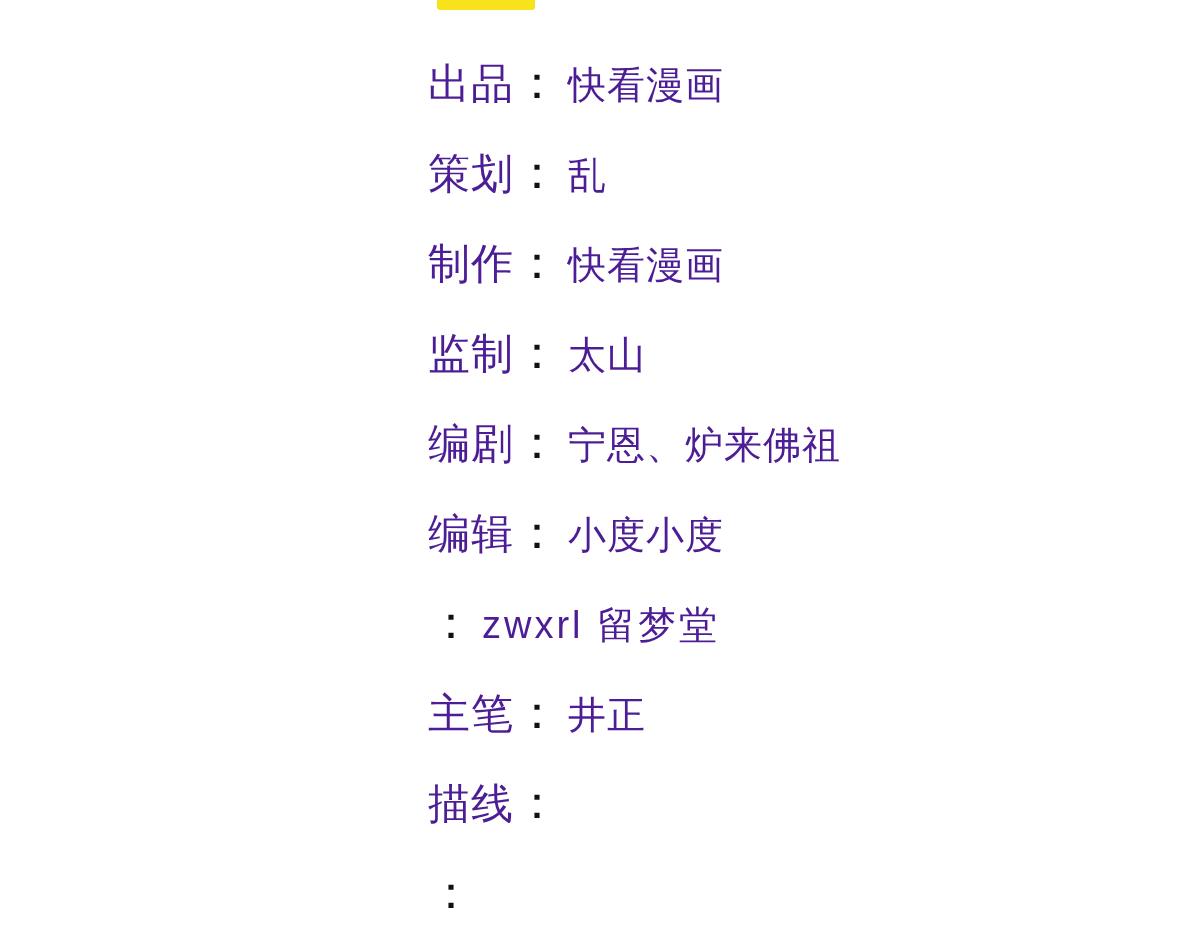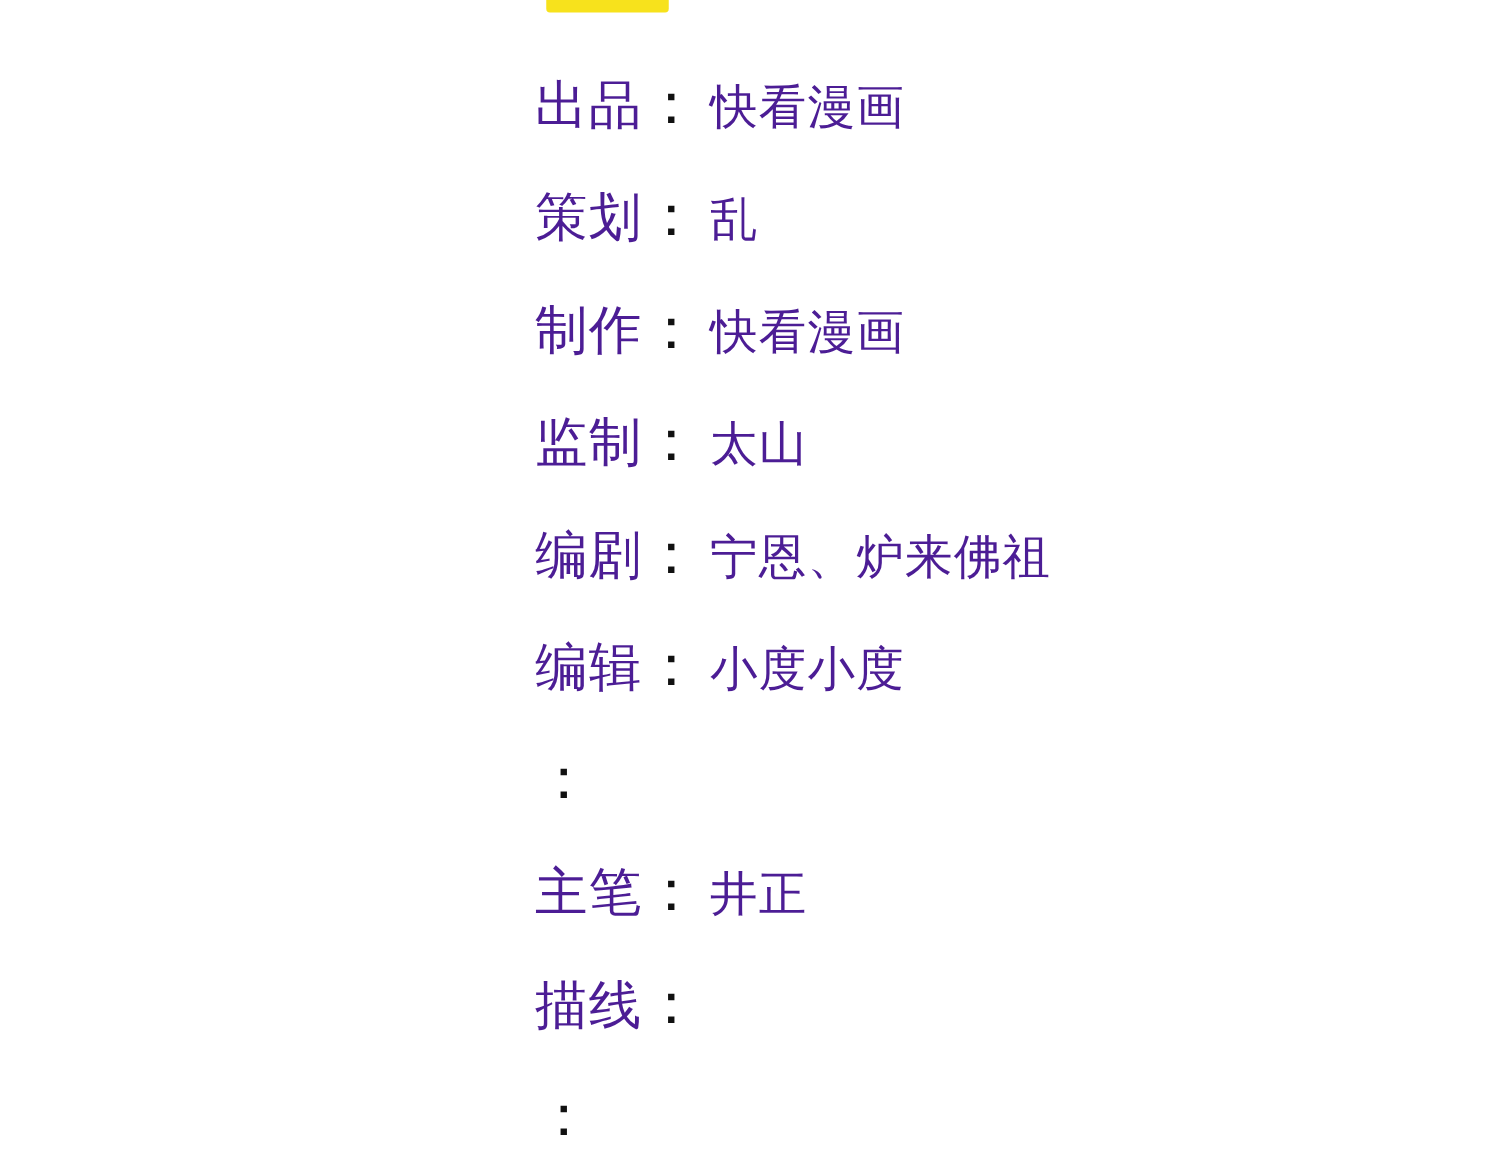--- a/index.html
+++ b/index.html
@@ -99,20 +99,21 @@
       <span class="credit-sep">：</span>
       <span class="credit-value">宁恩、炉来佛祖</span>
     </div>
     <div class="credit-row">
       <span class="credit-label">编辑</span>
       <span class="credit-sep">：</span>
       <span class="credit-value">小度小度</span>
     </div>
     <div class="credit-row">
       <span class="credit-sep">：</span>
+      <span class="credit-value latin">zwxrl  留梦堂</span>
     </div>
     <div class="credit-row">
       <span class="credit-label">主笔</span>
       <span class="credit-sep">：</span>
       <span class="credit-value">井正</span>
     </div>
     <div class="credit-row">
       <span class="credit-label">描线</span>
       <span class="credit-sep">：</span>
     </div>

